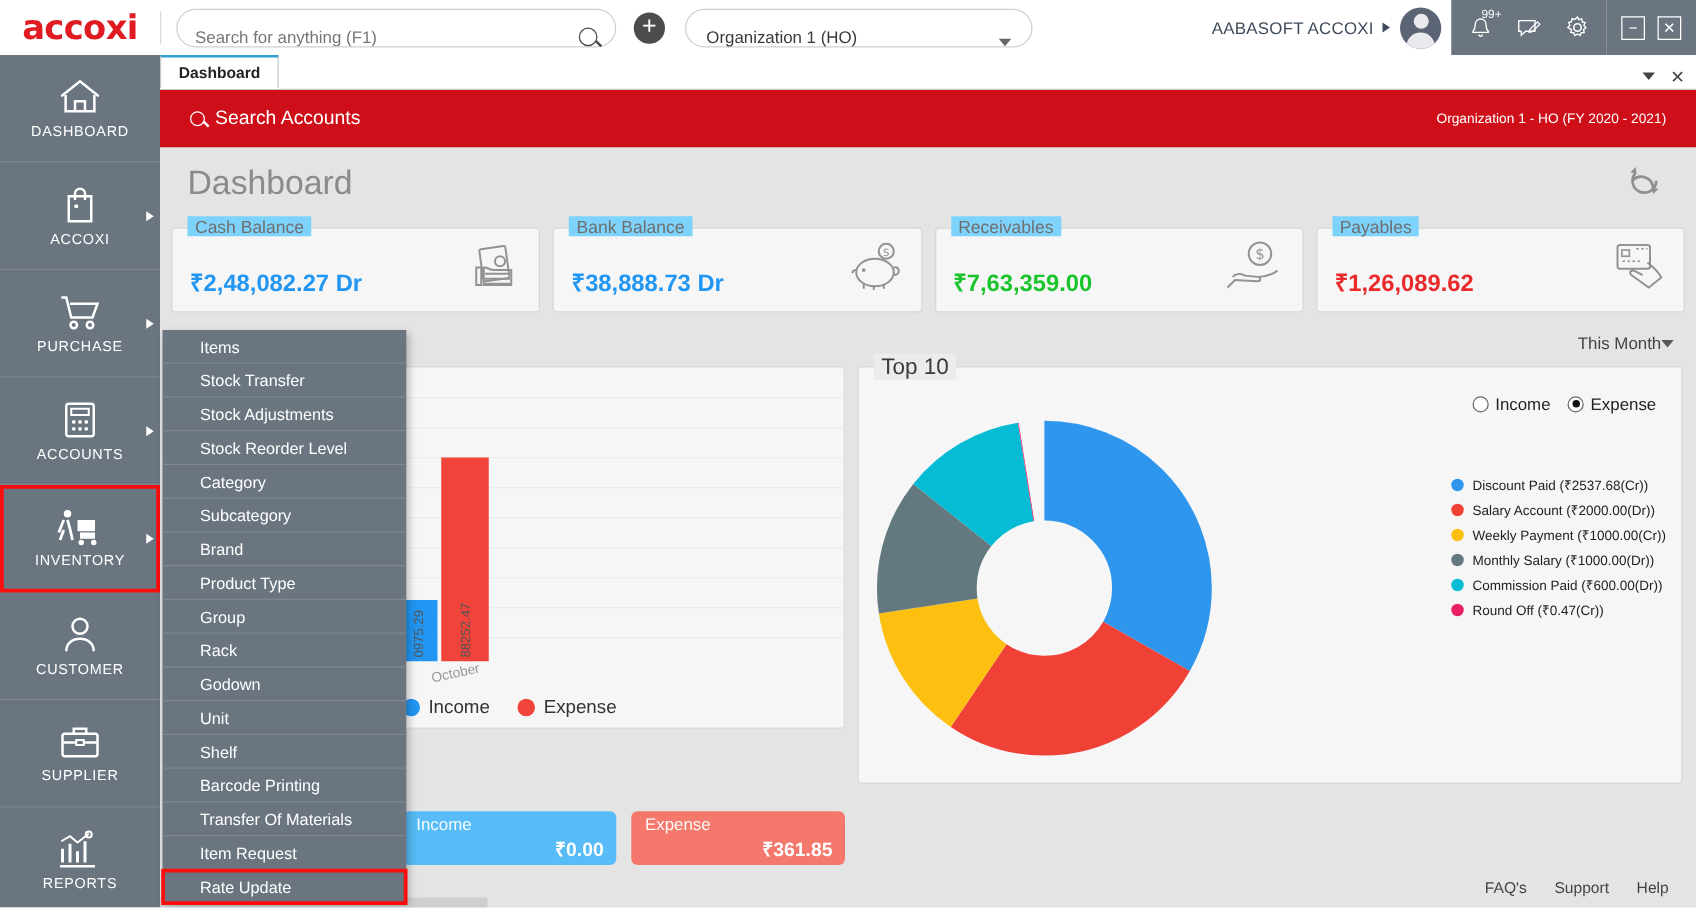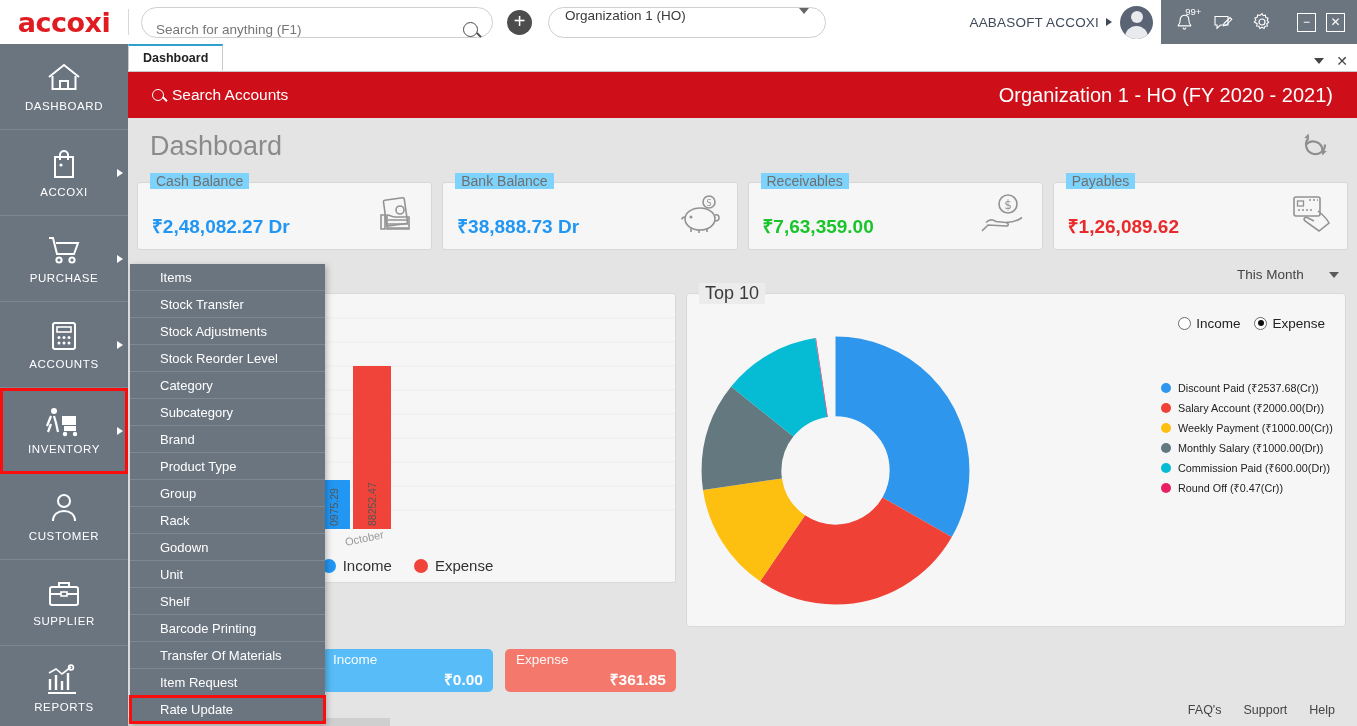--- a/index.html
+++ b/index.html
@@ -41,21 +41,21 @@
     transform: rotate(45deg); right: -5px; bottom: 0px;
   }
   .plus-btn {
     margin-left: 14px; width: 25px; height: 25px; border-radius: 50%;
     background: #4d4d4d; color: #fff; display: flex; align-items: center;
     justify-content: center; font-size: 20px; line-height: 1; cursor: pointer;
     font-weight: 300; padding-bottom: 2px;
   }
   .org-select {
     margin-left: 16px; width: 278px; height: 31px; border: 1px solid #cfcfcf;
-    border-radius: 16px; display: flex; align-items: flex-start;
+    border-radius: 16px; display: flex; align-items: flex-end;
     padding: 0 16px; font-size: 13.5px; color: #3a3a3a; justify-content: space-between;
     cursor: pointer;
   }
   .caret-down {
     width: 0; height: 0; border-left: 5px solid transparent;
     border-right: 5px solid transparent; border-top: 6px solid #666;
   }
   .user-area {
     margin-left: auto; display: flex; align-items: center; height: 44px;
   }
@@ -151,21 +151,21 @@
   .redbar {
     height: 46px; background: #ce0e18; display: flex; align-items: center;
     justify-content: space-between; padding: 0 24px; color: #ffffff;
   }
   .redbar-left { display: flex; align-items: center; gap: 8px; font-size: 15.5px;
     cursor: pointer; }
   .rb-glass { width: 12px; height: 12px; border: 1.7px solid #fff; border-radius: 50%;
     position: relative; }
   .rb-glass::after { content: ""; position: absolute; width: 5.5px; height: 1.7px;
     background: #fff; transform: rotate(45deg); right: -4px; bottom: 0; }
-  .redbar-right { font-size: 20px; }
+  .redbar-right { font-size: 11px; }
 
   .pagehead {
     height: 57px; background: #e4e4e4; display: flex; align-items: center;
     justify-content: space-between; padding: 0 28px 0 22px;
   }
   .pagetitle { font-size: 27px; color: #8b8b8b; font-weight: normal; }
   .refresh-icon { cursor: pointer; }
 
   .cards-row {
     display: flex; gap: 10px; padding: 0 9px; height: 81px; align-items: center;
@@ -181,21 +181,21 @@
   }
   .card-value { font-size: 19px; font-weight: bold; }
   .card-icon { opacity: 0.82; }
 
   .filter-row {
     height: 37px; display: flex; align-items: center; justify-content: flex-end;
     padding-right: 14px;
   }
   .month-select {
     width: 114px; height: 24px; display: flex; align-items: center;
-    justify-content: space-between; font-size: 13.5px; color: #444;
+    justify-content: flex-end; font-size: 13.5px; color: #444;
     cursor: pointer; padding: 0 4px 0 8px;
   }
   .month-caret { width: 0; height: 0; border-left: 5px solid transparent;
     border-right: 5px solid transparent; border-top: 6px solid #5a5a5a; }
 
   .panels { display: flex; gap: 10px; padding: 0 11px; height: 348px; }
   .panel {
     background: #f6f6f6; border: 1px solid #d9d9d9; border-radius: 3px;
     position: relative;
   }

